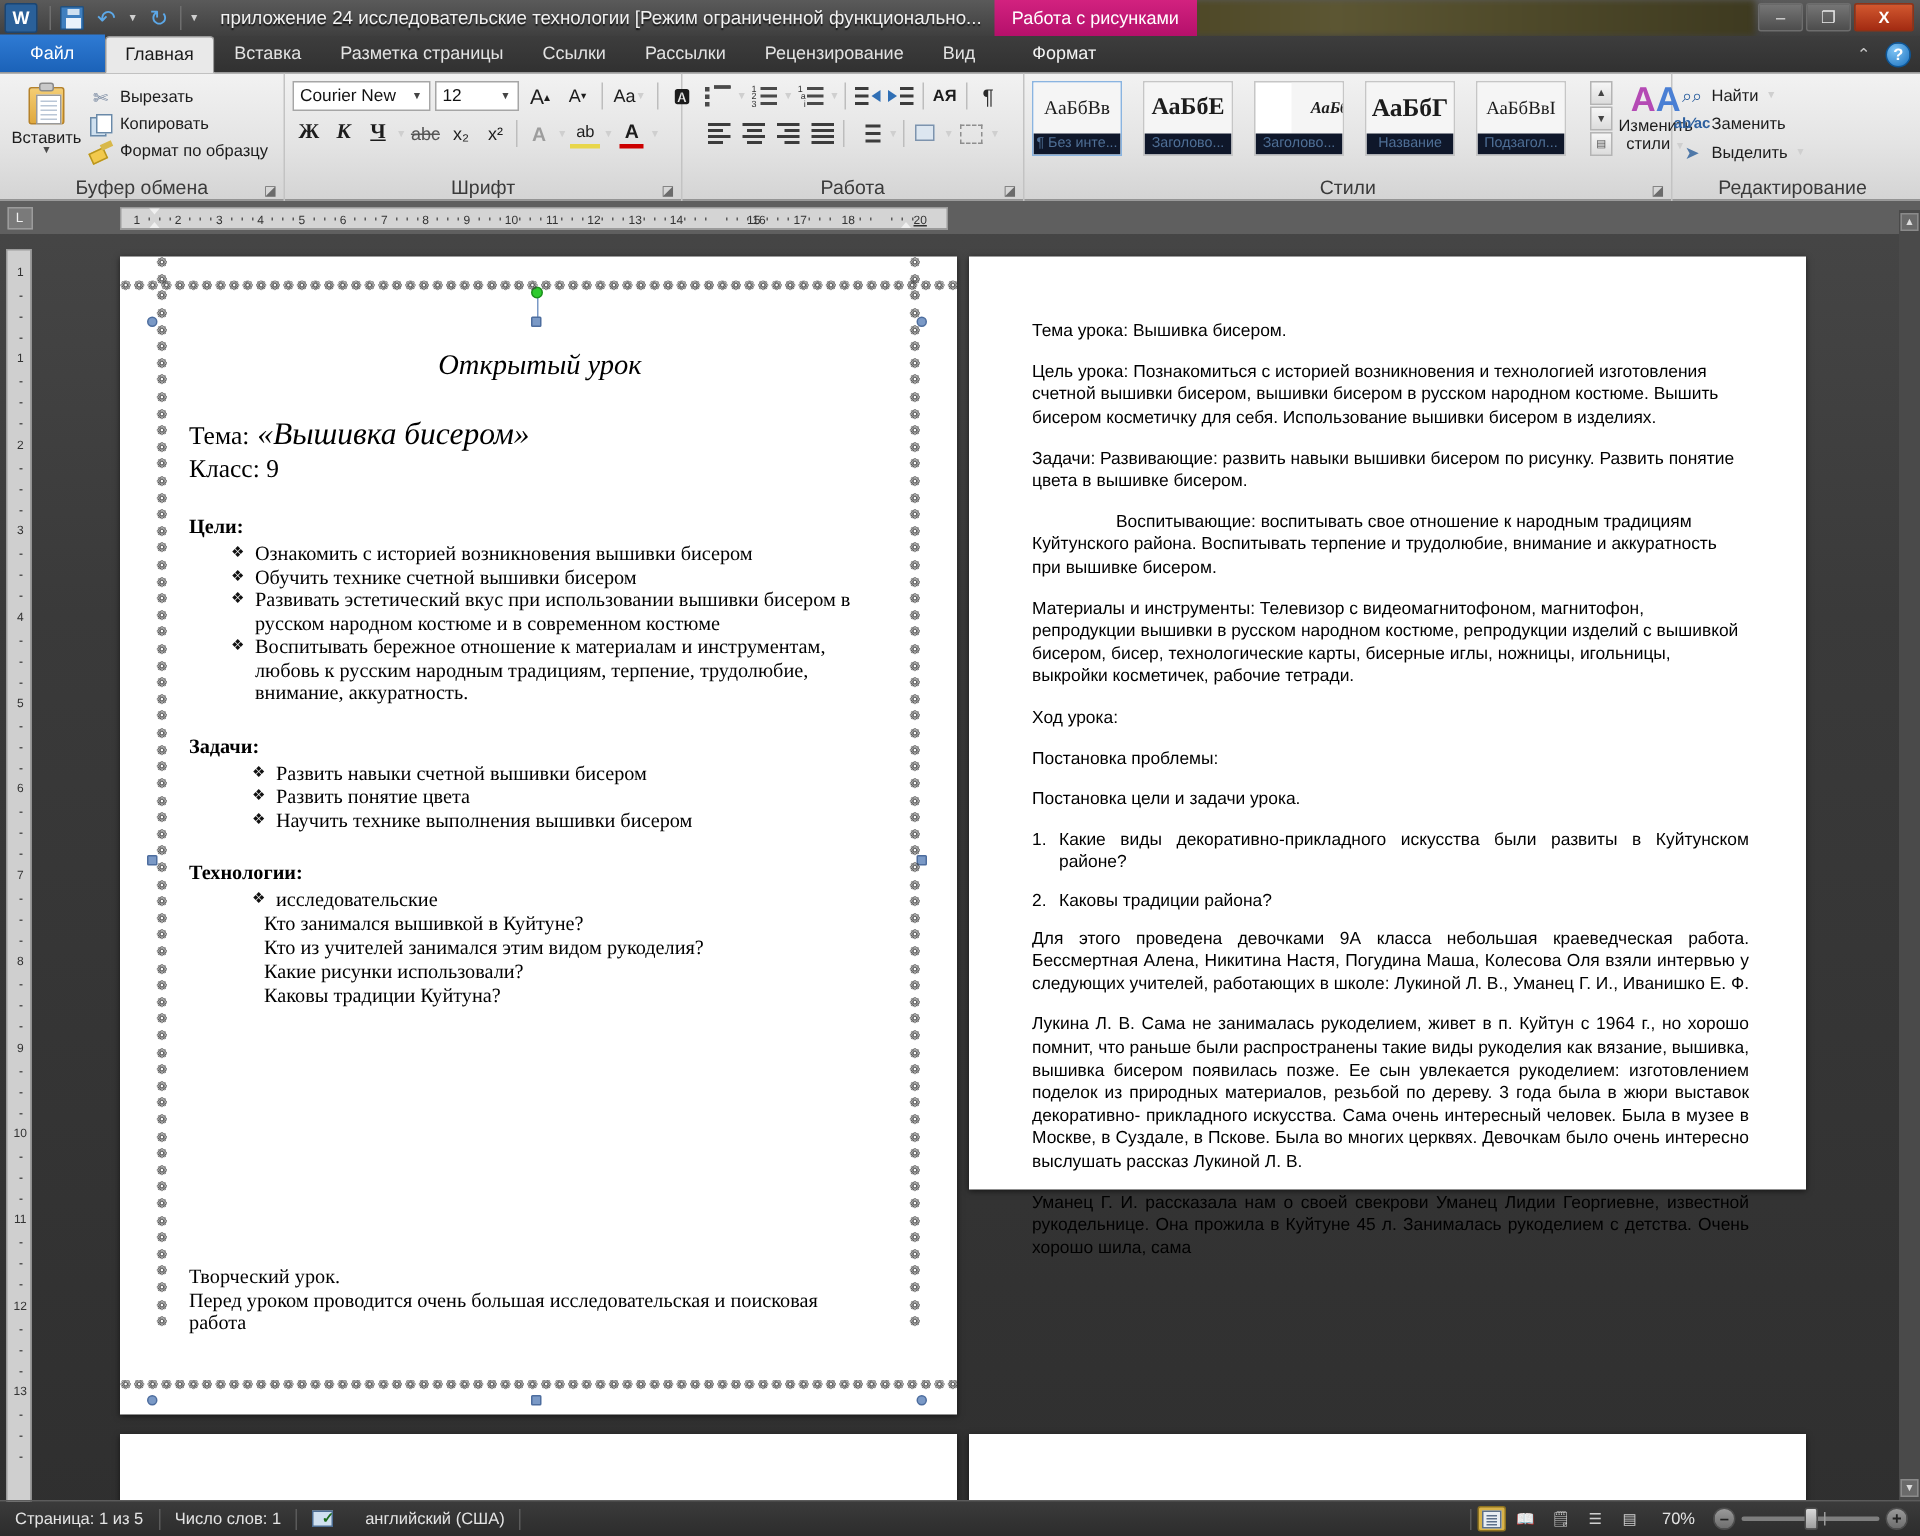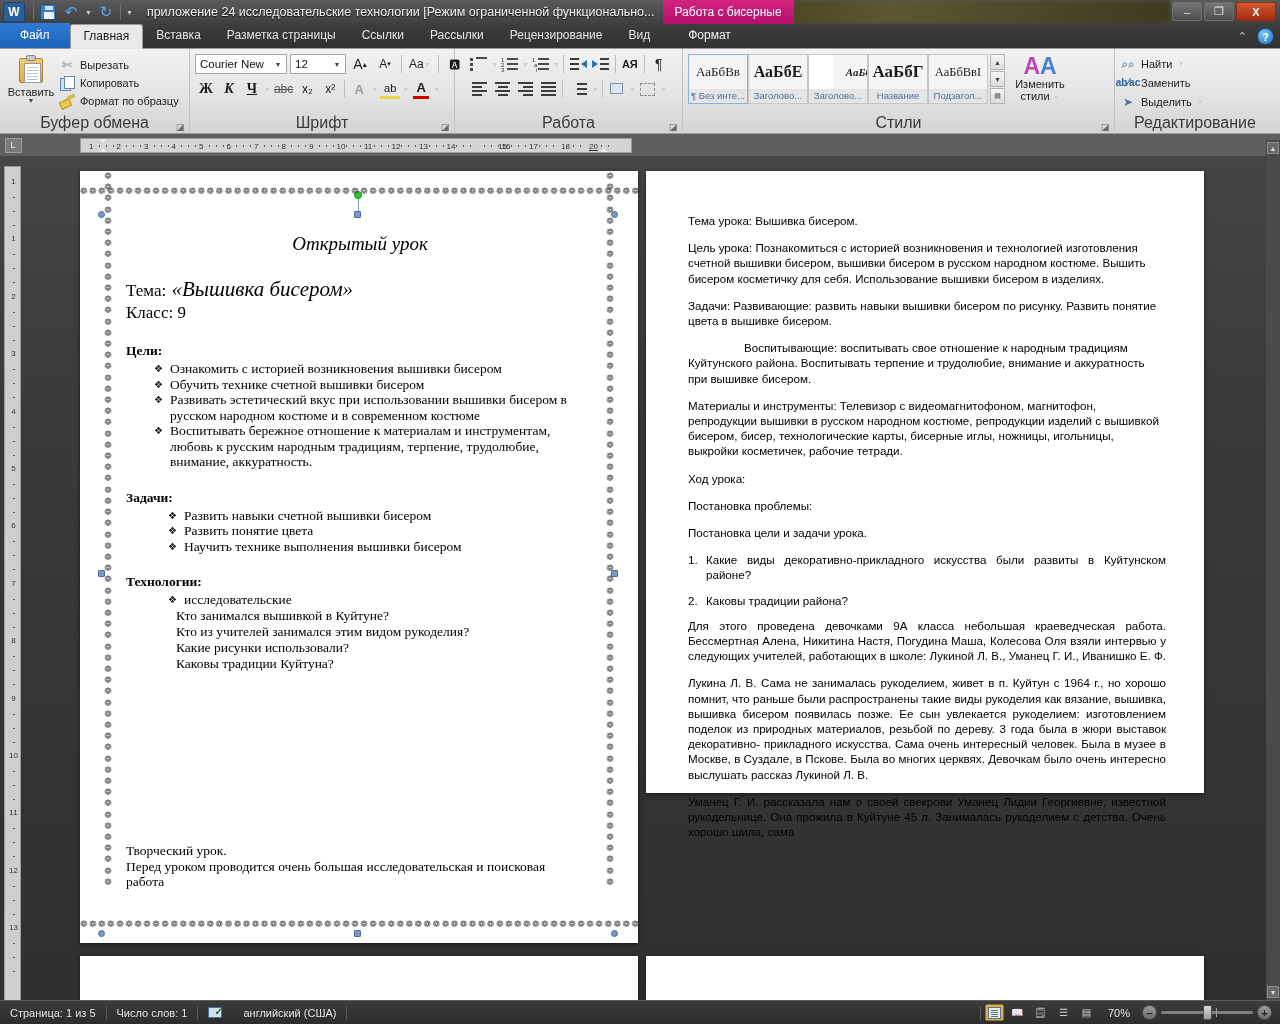--- a/index.html
+++ b/index.html
@@ -140,21 +140,21 @@
   }
   .group {
     position: relative;
     height: 85px;
     border-right: 1px solid #c3c3c3;
     padding: 3px 5px 0 5px;
     display:flex; flex-direction: column;
   }
   .group-label {
     position:absolute; bottom: 2px; left:0; right:0;
-    text-align:center; font-size: 16px; color:#3a3a3a;
+    text-align:center; font-size: 13px; color:#3a3a3a;
   }
   .group-launcher {
     position:absolute; bottom: 2px; right: 4px;
     width:9px;height:9px; color:#6b6b6b; font-size:9px; line-height:9px;
   }
   .group-body { flex:1; display:flex; align-items:flex-start; padding-top:2px; }
 
   
   .paste-btn {
     width: 52px; display:flex; flex-direction:column; align-items:center;
@@ -243,37 +243,37 @@
   .indent-ico { width:18px;height:14px;position:relative; }
   .indent-ico .arw { position:absolute;left:0;top:3px;width:0;height:0;border-top:4px solid transparent;border-bottom:4px solid transparent;border-left:6px solid #2f6fb5; }
   .indent-ico i{position:absolute;left:8px;height:2px;width:9px;background:#3c3c3c;}
   .sortico { font-size:11px; font-weight:bold; }
   .pilcrow { font-size:14px; color:#2a2a2a; }
   .shade-ico { width:16px;height:14px;position:relative; }
   .shade-ico::before{content:"";position:absolute;left:1px;top:1px;width:11px;height:9px;background:#dce6f0;border:1px solid #7d93ad;}
   .border-ico { width:15px;height:13px;border:1px dashed #8e8e8e; }
 
   
-  .styles-gallery { display:flex; gap:0; align-items:stretch; }
+  .styles-gallery { display:flex; gap:14px; align-items:stretch; }
   .style-cell {
     width: 60px; height: 50px;
     background:#fff; border:1px solid #c6c6c6;
     display:flex; flex-direction:column; justify-content:center; align-items:center;
     overflow:hidden;
   }
   .style-cell.sel { border:1px solid #8ab4e0; box-shadow: inset 0 0 0 1px #cfe2f5; }
   .style-prev {
     flex:1; display:flex; align-items:center; justify-content:center;
     font-size: 13px; color:#1c1c1c; white-space:nowrap;
     background:#f5f5f5; width:100%;
   }
   .style-name {
     height: 14px; line-height:14px; width:100%;
     font-size: 9.5px; color:#4f6f96; text-align:center;
-    white-space:nowrap; overflow:hidden; background:#e5e5e5;
+    white-space:nowrap; overflow:hidden; background:#0f172a;
   }
   .gallery-scroll {
     width: 15px; display:flex; flex-direction:column; gap:1px; margin-left:2px;
   }
   .gs-btn {
     flex:1; background: linear-gradient(180deg,#f6f6f6,#dcdcdc);
     border:1px solid #b4b4b4; font-size:7px; color:#444;
     display:flex;align-items:center;justify-content:center;
   }
   .changestyles {
@@ -484,21 +484,21 @@
       <div class="qat-btn">
           <span class="qat-save"></span>
         </div>
       <div class="qat-btn undo">↶</div>
       <div class="tiny-arrow">▼</div>
       <div class="qat-btn redo">↻</div>
       <div class="qat-sep"></div>
       <div class="tiny-arrow">▼</div>
     </div>
     <div class="doc-title">приложение 24   исследовательские технологии [Режим ограниченной функционально...</div>
-    <div class="ctx-tab-title">Работа с бисерные</div>
+    <div class="ctx-tab-title">Работа с рисунками</div>
     <div class="wincontrols">
       <div class="wc">–</div>
       <div class="wc">❐</div>
       <div class="wc close">X</div>
     </div>
   </div>
 
   <div class="ribbon-tabs">
     <div class="rtab file">Файл</div>
     <div class="rtab active">Главная</div>
@@ -842,21 +842,21 @@
         <span class="dot" style="left: 437.25px;"></span>
         <span class="dot" style="left: 444.125px;"></span>
         <span class="tick" style="left: 448px;">17</span>
         <span class="dot" style="left: 457.875px;"></span>
         <span class="dot" style="left: 464.75px;"></span>
         <span class="dot" style="left: 471.625px;"></span>
         <span class="tick" style="left: 480px;">18</span>
         <span class="dot" style="left: 485.375px;"></span>
         <span class="dot" style="left: 492.25px;"></span>
         <span class="dot" style="left: 499.125px;"></span>
-        <span class="tick" style="left: 508px; text-decoration: underline;">20</span>
+        <span class="tick" style="left: 528px; text-decoration: underline;">20</span>
         <span class="dot" style="left: 512.875px;"></span>
         <span class="dot" style="left: 519.75px;"></span>
         <span class="dot" style="left: 526.625px;"></span>
       </div>
   </div>
 
   <div class="ruler-v" id="vruler">
       <span class="vtick" style="top: 10px;">1</span>
       <span class="vdot" style="top: 30px;"></span>
       <span class="vdot" style="top: 44px;"></span>

